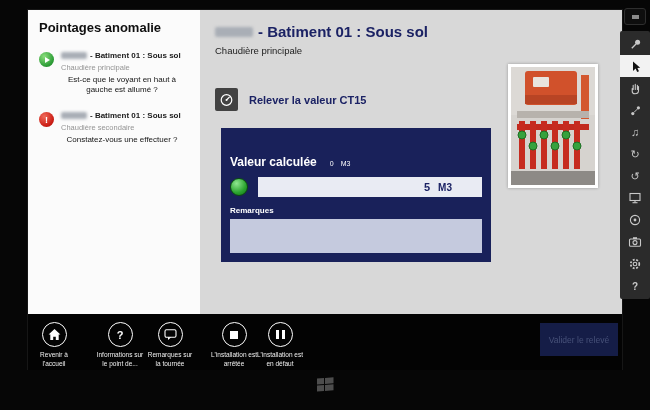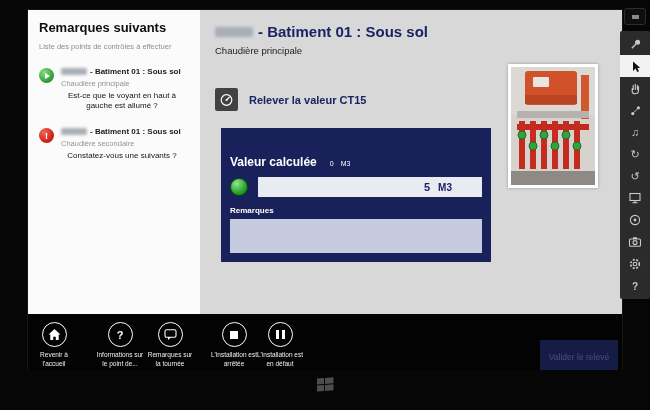--- a/index.html
+++ b/index.html
@@ -55,21 +55,21 @@
   .photo svg { display:block; width:100%; height:100%; }
 
   
   .appbar { position:absolute; left:0; top:304px; width:594px; height:56px; background:#030303; }
   .ab-btn { position:absolute; top:8px; text-align:center; }
   .ab-circle { width:25px; height:25px; border:1.5px solid #fff; border-radius:50%; margin:0 auto; display:flex; align-items:center; justify-content:center; color:#fff; }
   .ab-label { font-size:6.5px; color:#f0f0f0; line-height:1.45; margin-top:3px; }
   .ab-glyph { font-size:11px; font-weight:bold; color:#fff; }
   .icon-stop { width:8px; height:8px; background:#fff; }
   .icon-pause { width:9px; height:9px; border-left:3px solid #fff; border-right:3px solid #fff; }
-  .ab-submit { position:absolute; left:512px; top:26px; width:78px; height:33px; background:#151d47; color:#475179; font-size:8.5px; display:flex; align-items:center; justify-content:center; }
+  .ab-submit { position:absolute; left:512px; top:9px; width:78px; height:33px; background:#151d47; color:#475179; font-size:8.5px; display:flex; align-items:center; justify-content:center; }
 
   
   .sim-toolbar { position:absolute; left:620px; top:8px; width:30px; }
   .sim-menu { width:22px; height:17px; background:#0e0e0e; border:1px solid #2e2e2e; border-radius:3px; margin:0 auto 6px; display:flex; align-items:center; justify-content:center; }
   .sim-menu::after { content:""; width:7px; height:4px; background:#8a8a8a; }
   .sim-rail { background:#2b2b2b; border-radius:2px; padding:2px 0; }
   .sim-cell { width:30px; height:22px; display:flex; align-items:center; justify-content:center; color:#c8c8c8; }
   .sim-cell.selected { background:#f2f2f2; }
   .sim-glyph { font-size:11px; color:#c8c8c8; }
   .sim-glyph.q { font-size:10px; font-weight:bold; }
@@ -79,22 +79,21 @@
   .win-btn { position:absolute; left:317px; top:7px; width:17px; height:15px; }
 </style>
 </head>
 <body>
 
 <div class="frame">
 
   <div class="screen">
 
     <aside class="left-panel">
-      <div class="lp-title">Remarques suivants</div>
-      <div class="lp-sub">Liste des points de contrôles à effectuer</div>
+      <div class="lp-title">Pointages anomalie</div>
 
       <div class="point-item">
         <span class="status-icon done"></span>
         <div class="pi-text">
           <div class="pi-title">
             <span class="redacted"></span>
             <span>- Batiment 01 : Sous sol</span>
           </div>
           <div class="pi-sub">Chaudière principale</div>
           <div class="pi-q">Est-ce que le voyant en haut à gauche est allumé ?</div>
@@ -102,21 +101,21 @@
       </div>
 
       <div class="point-item">
         <span class="status-icon alert"></span>
         <div class="pi-text">
           <div class="pi-title">
             <span class="redacted"></span>
             <span>- Batiment 01 : Sous sol</span>
           </div>
           <div class="pi-sub">Chaudière secondaire</div>
-          <div class="pi-q">Constatez-vous une suivants ?</div>
+          <div class="pi-q">Constatez-vous une effectuer ?</div>
         </div>
       </div>
     </aside>
 
     <main class="main-panel">
       <div class="main-header">
         <span class="redacted big"></span>
         <h1 class="main-title">- Batiment 01 : Sous sol</h1>
       </div>
       <div class="main-sub">Chaudière principale</div>

